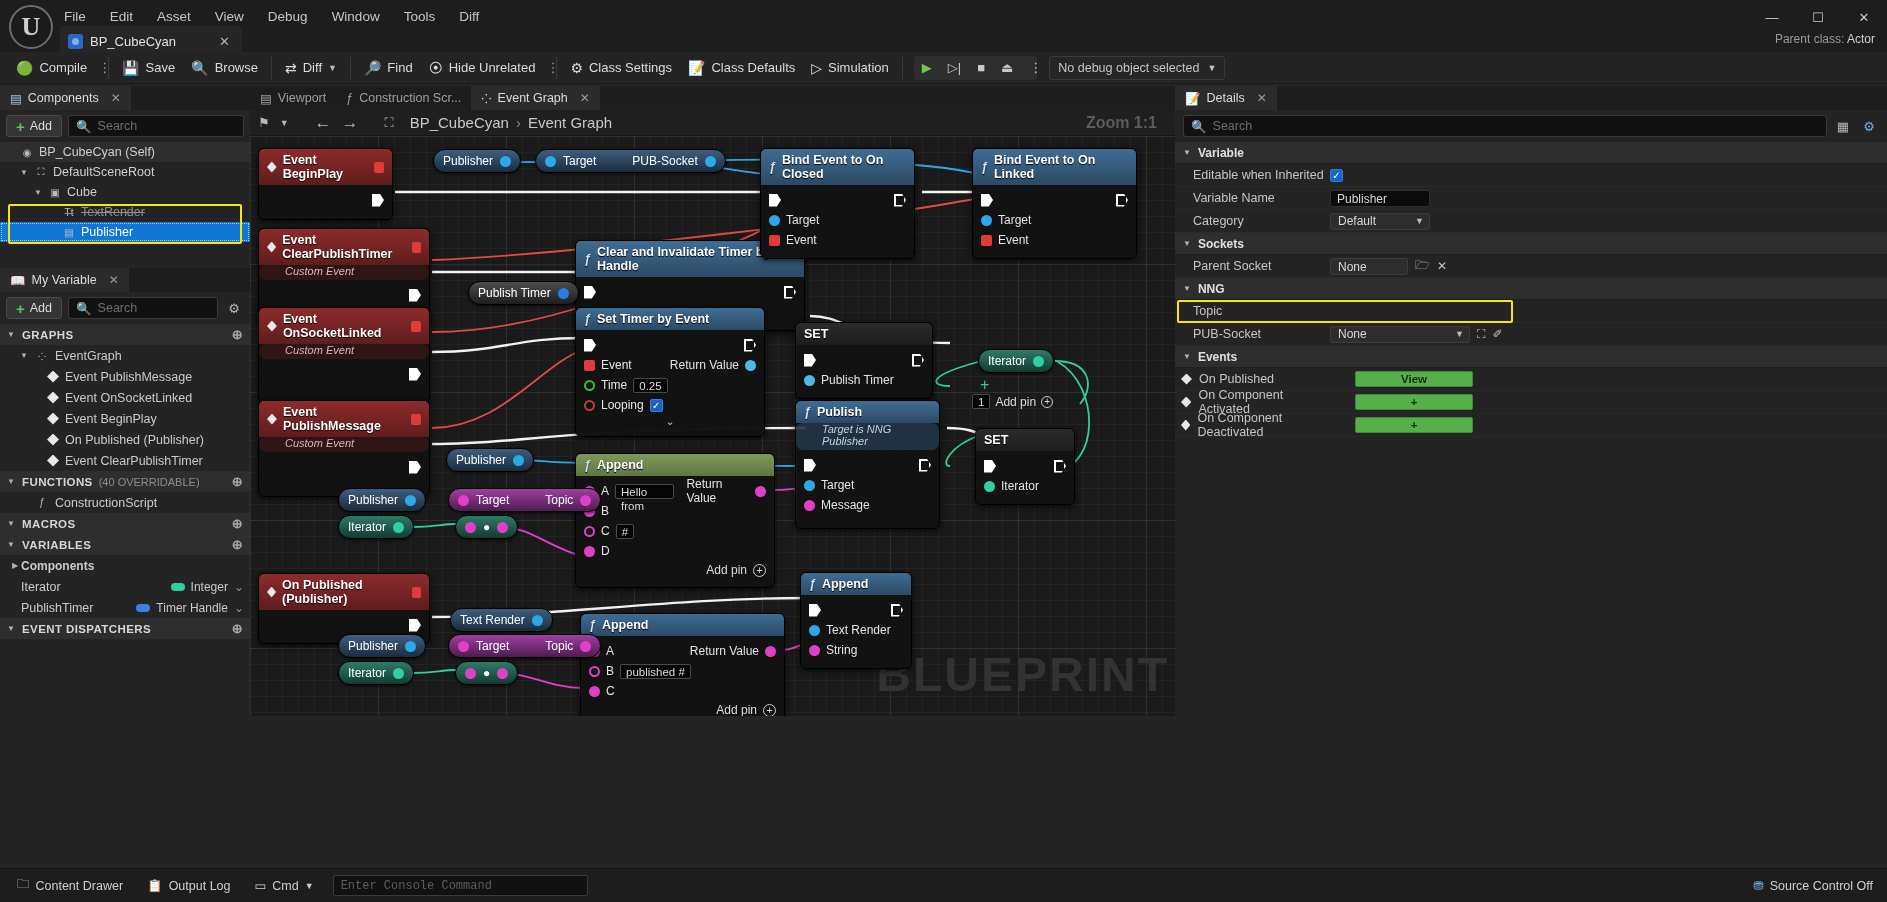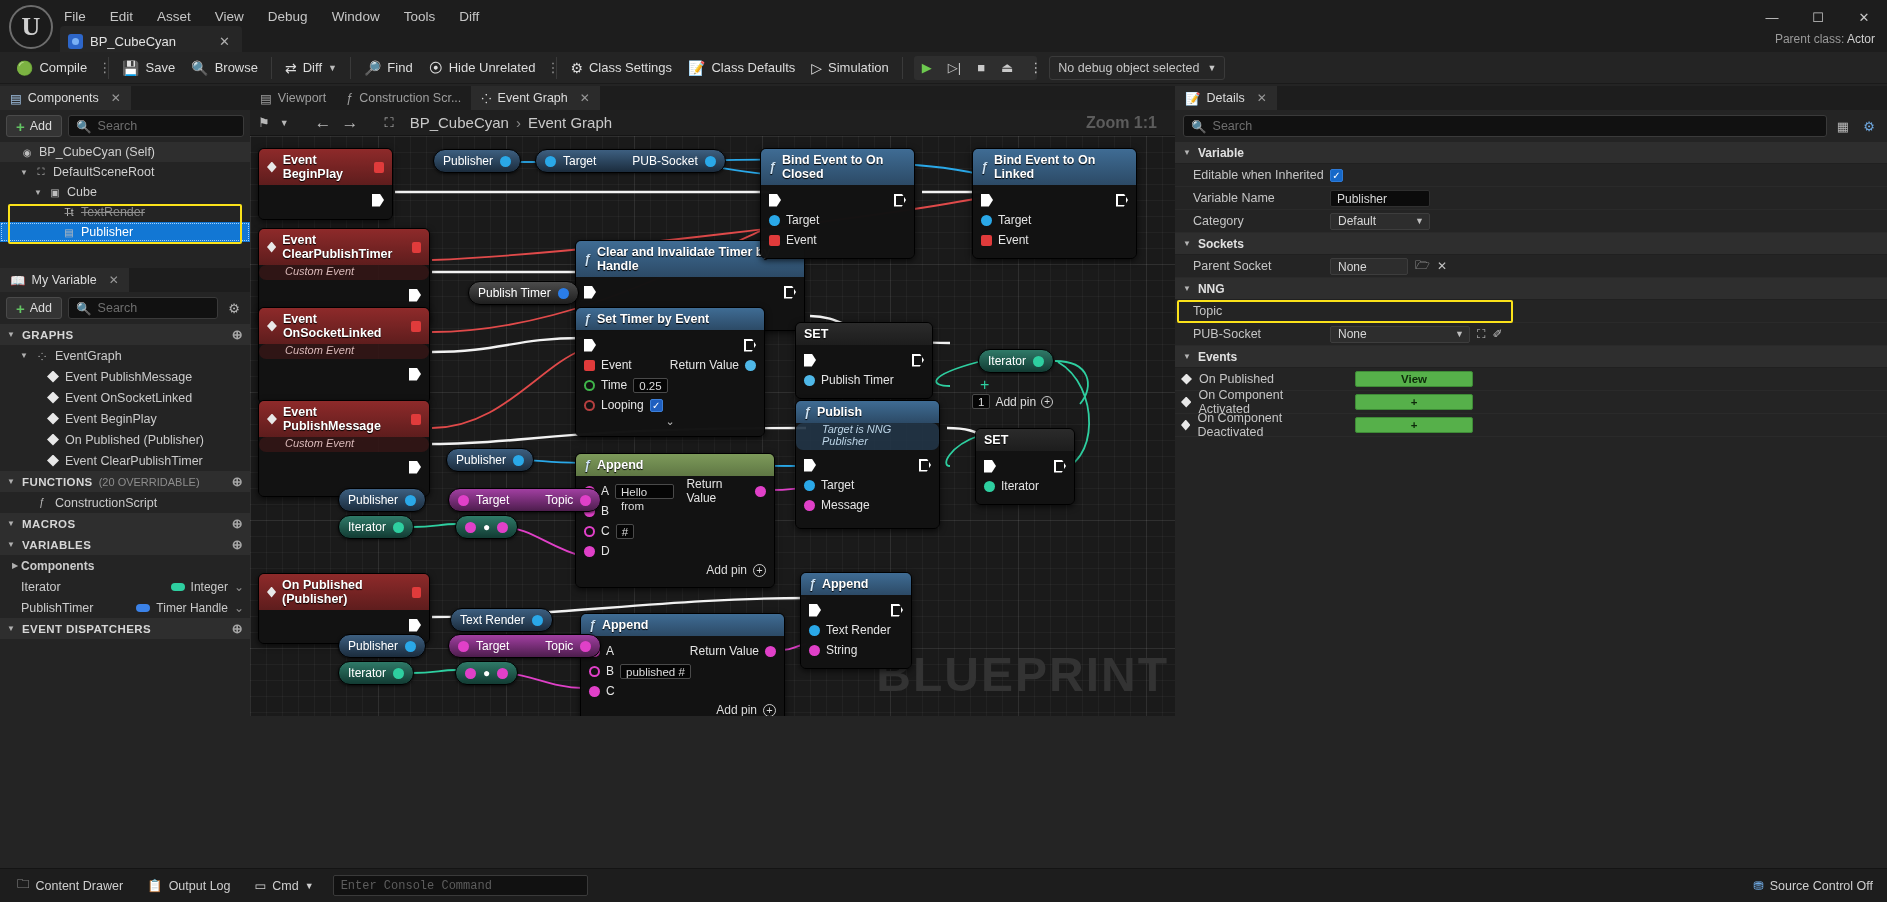--- a/index.html
+++ b/index.html
@@ -368,21 +368,21 @@
           <span>On Published (Publisher)</span>
         </div>
         <div class="itemrow" style="padding-left: 32px;">
           <span class="arrow"></span>
           <span class="dia"></span>
           <span>Event ClearPublishTimer</span>
         </div>
         <div class="secrow">
           <span class="arrow">▼</span>
           <span>FUNCTIONS</span>
-          <span class="sub">(20 OVERRIDABLE)</span>
+          <span class="sub">(40 OVERRIDABLE)</span>
           <span class="addcirc">⊕</span>
         </div>
         <div class="itemrow" style="padding-left: 20px;">
           <span class="arrow"></span>
           <span class="cicon">ƒ</span>
           <span>ConstructionScript</span>
         </div>
         <div class="secrow">
           <span class="arrow">▼</span>
           <span>MACROS</span>

